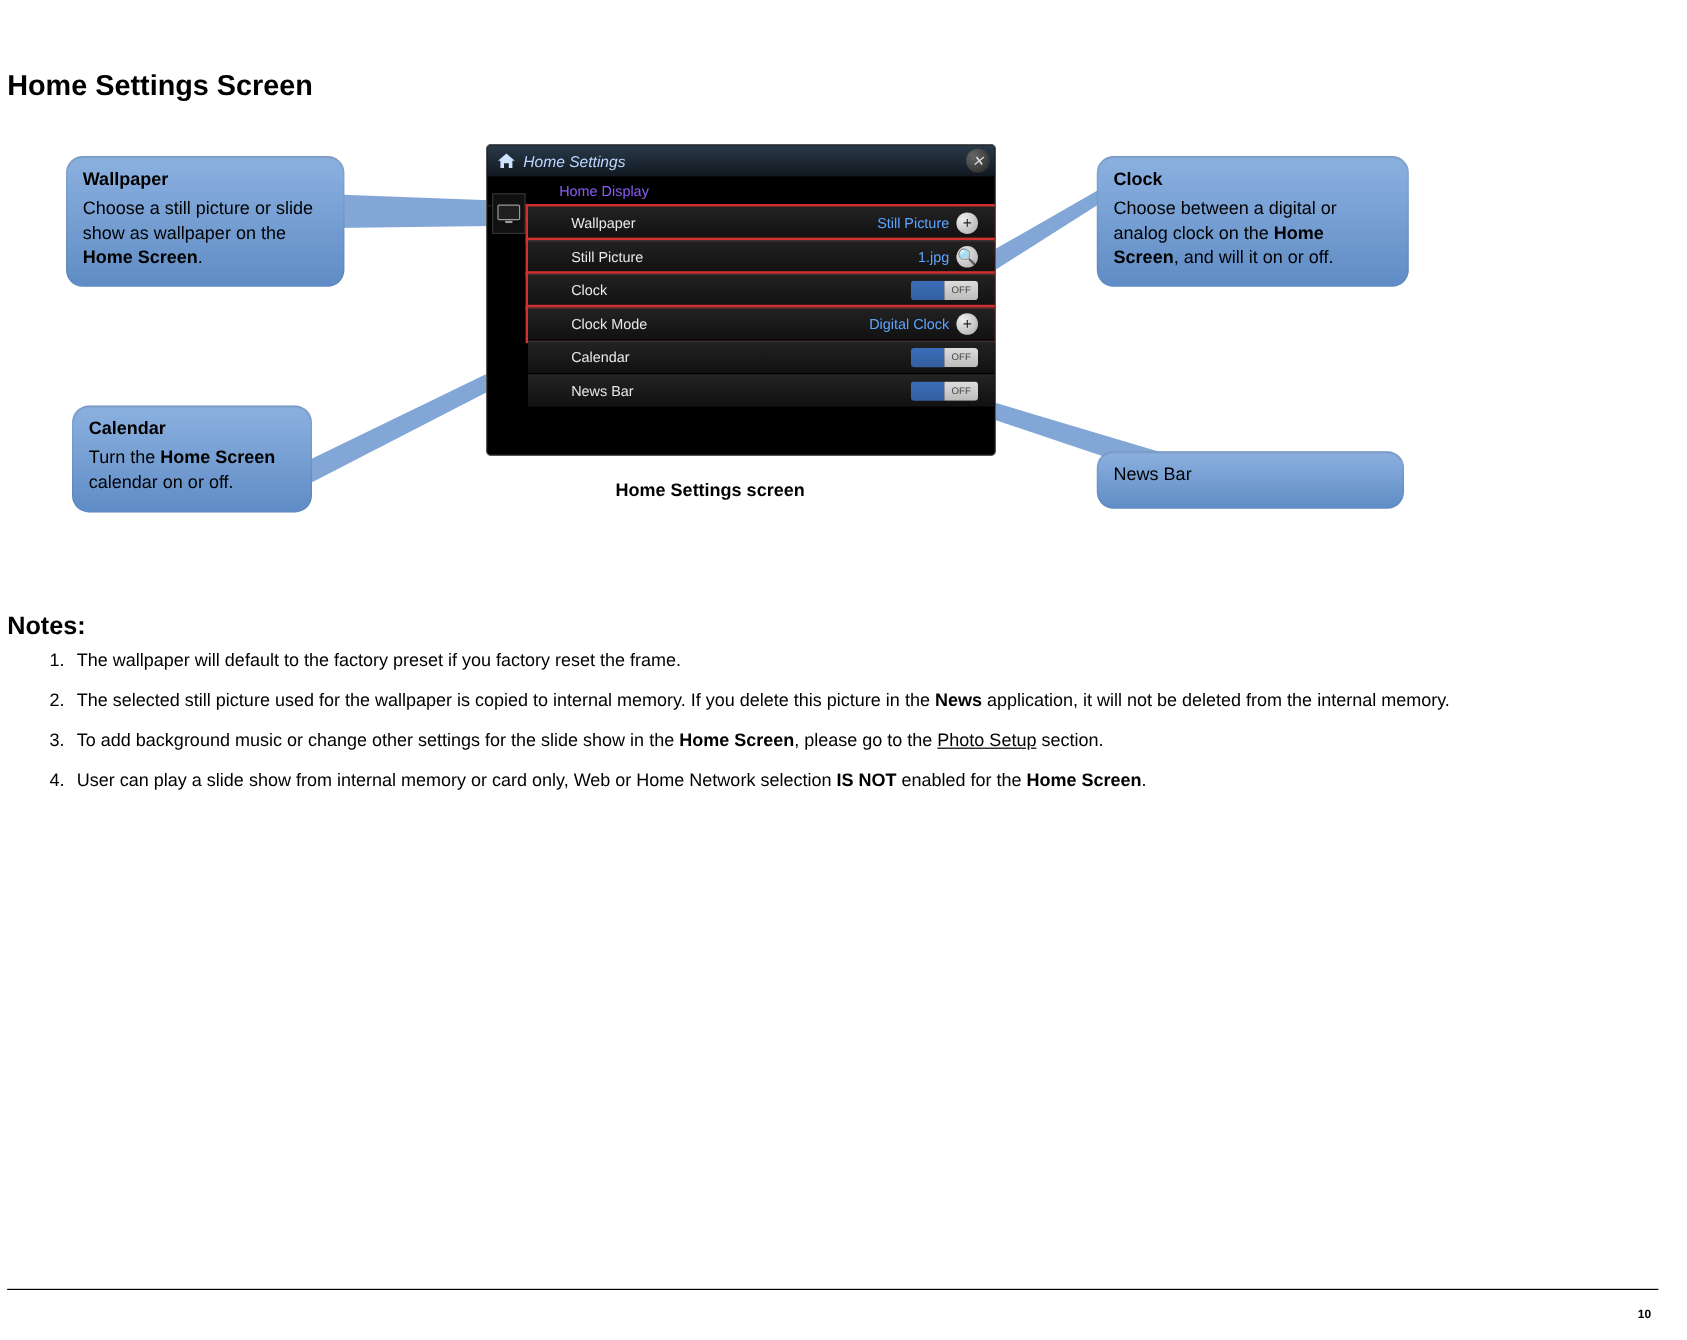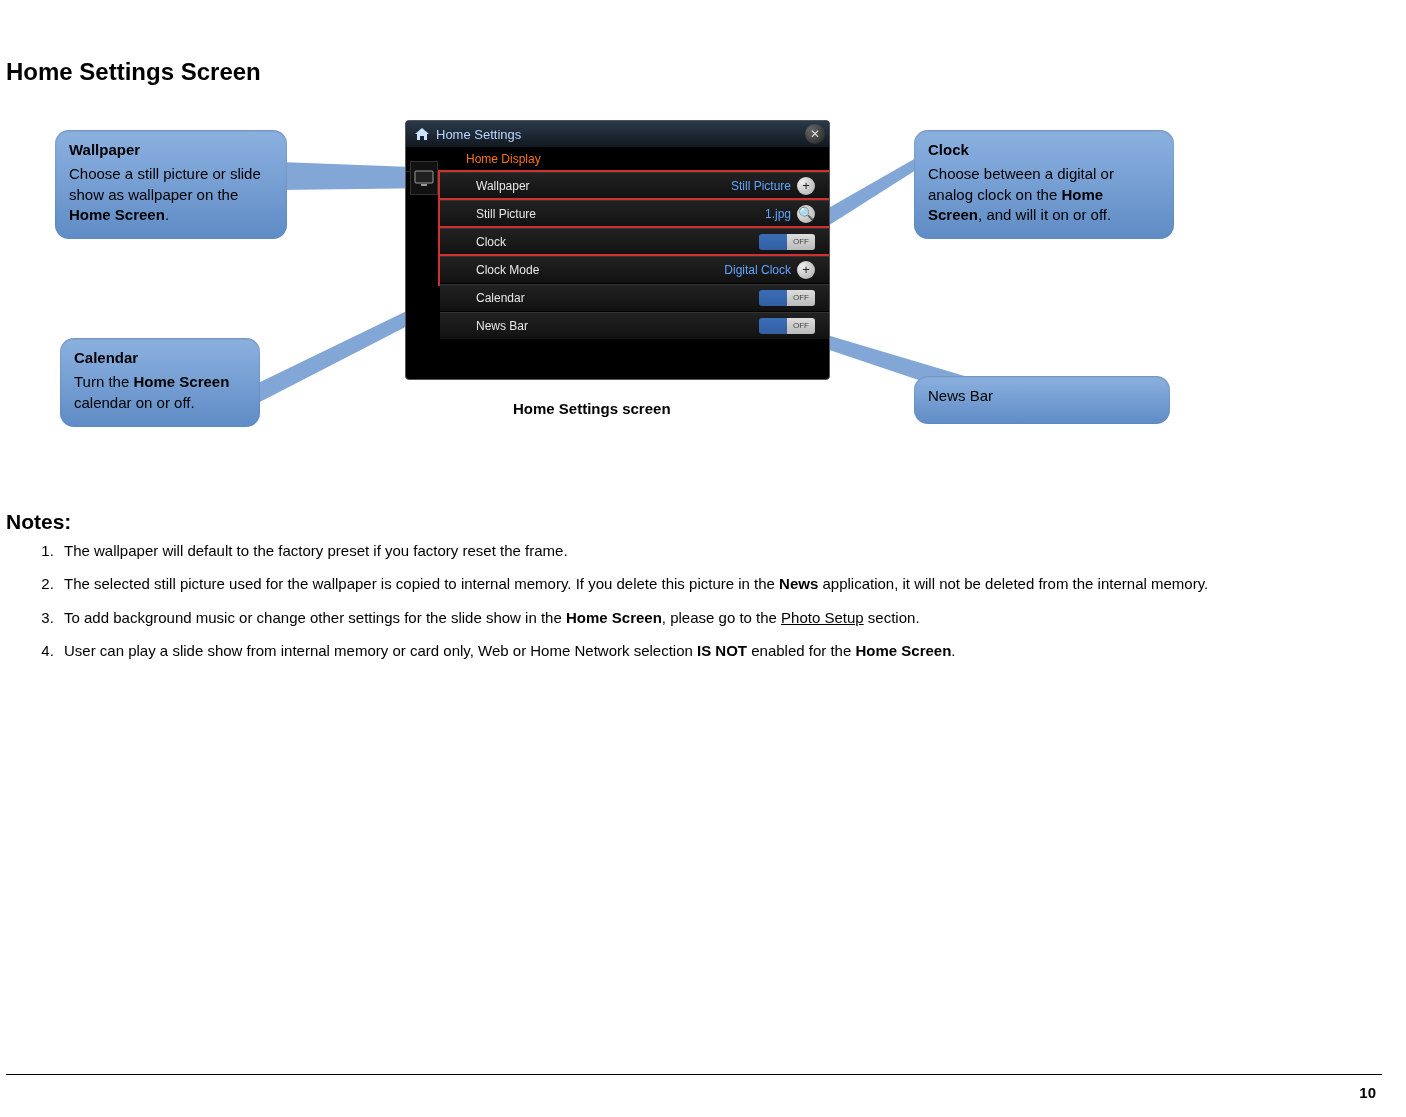--- a/index.html
+++ b/index.html
@@ -41,41 +41,42 @@
   }
   .title-bar {
     height: 26px;
     background: linear-gradient(#2a3a4a, #111820);
     color: #bcd6ff;
     font-size: 13px;
     display: flex;
     align-items: center;
     padding: 0 8px;
     position: relative;
+    font-style: italic;
   }
   .title-bar .home-icon {
     width: 16px; height: 14px;
     margin-right: 6px;
     position: relative;
   }
   .title-bar .home-icon svg { display:block; }
   .title-bar .close {
     position: absolute;
     right: 4px;
     top: 3px;
     width: 20px; height: 20px;
     border-radius: 50%;
     background: radial-gradient(circle at 30% 30%, #666, #222);
     color: #ddd;
     font-size: 12px;
     line-height: 20px;
     text-align: center;
   }
   .home-display-label {
-    color: #f97316;
+    color: #8b5cf6;
     font-size: 12px;
     padding: 5px 0 5px 60px;
     border-bottom: 1px solid #222;
   }
   .row {
     display: flex;
     align-items: center;
     justify-content: space-between;
     height: 28px;
     padding: 0 14px 0 36px;
@@ -181,21 +182,21 @@
     left: 6px;
     right: 24px;
     bottom: 42px;
     border-top: 1px solid #000;
   }
   .page-num {
     position: absolute;
     right: 30px;
     bottom: 16px;
     font-weight: bold;
-    font-size: 15px;
+    font-size: 10px;
   }
 </style>
 </head>
 <body>
 
 <div class="page-title">Home Settings Screen</div>
 
 <div class="figure-area">
 
   <svg class="pointers">

